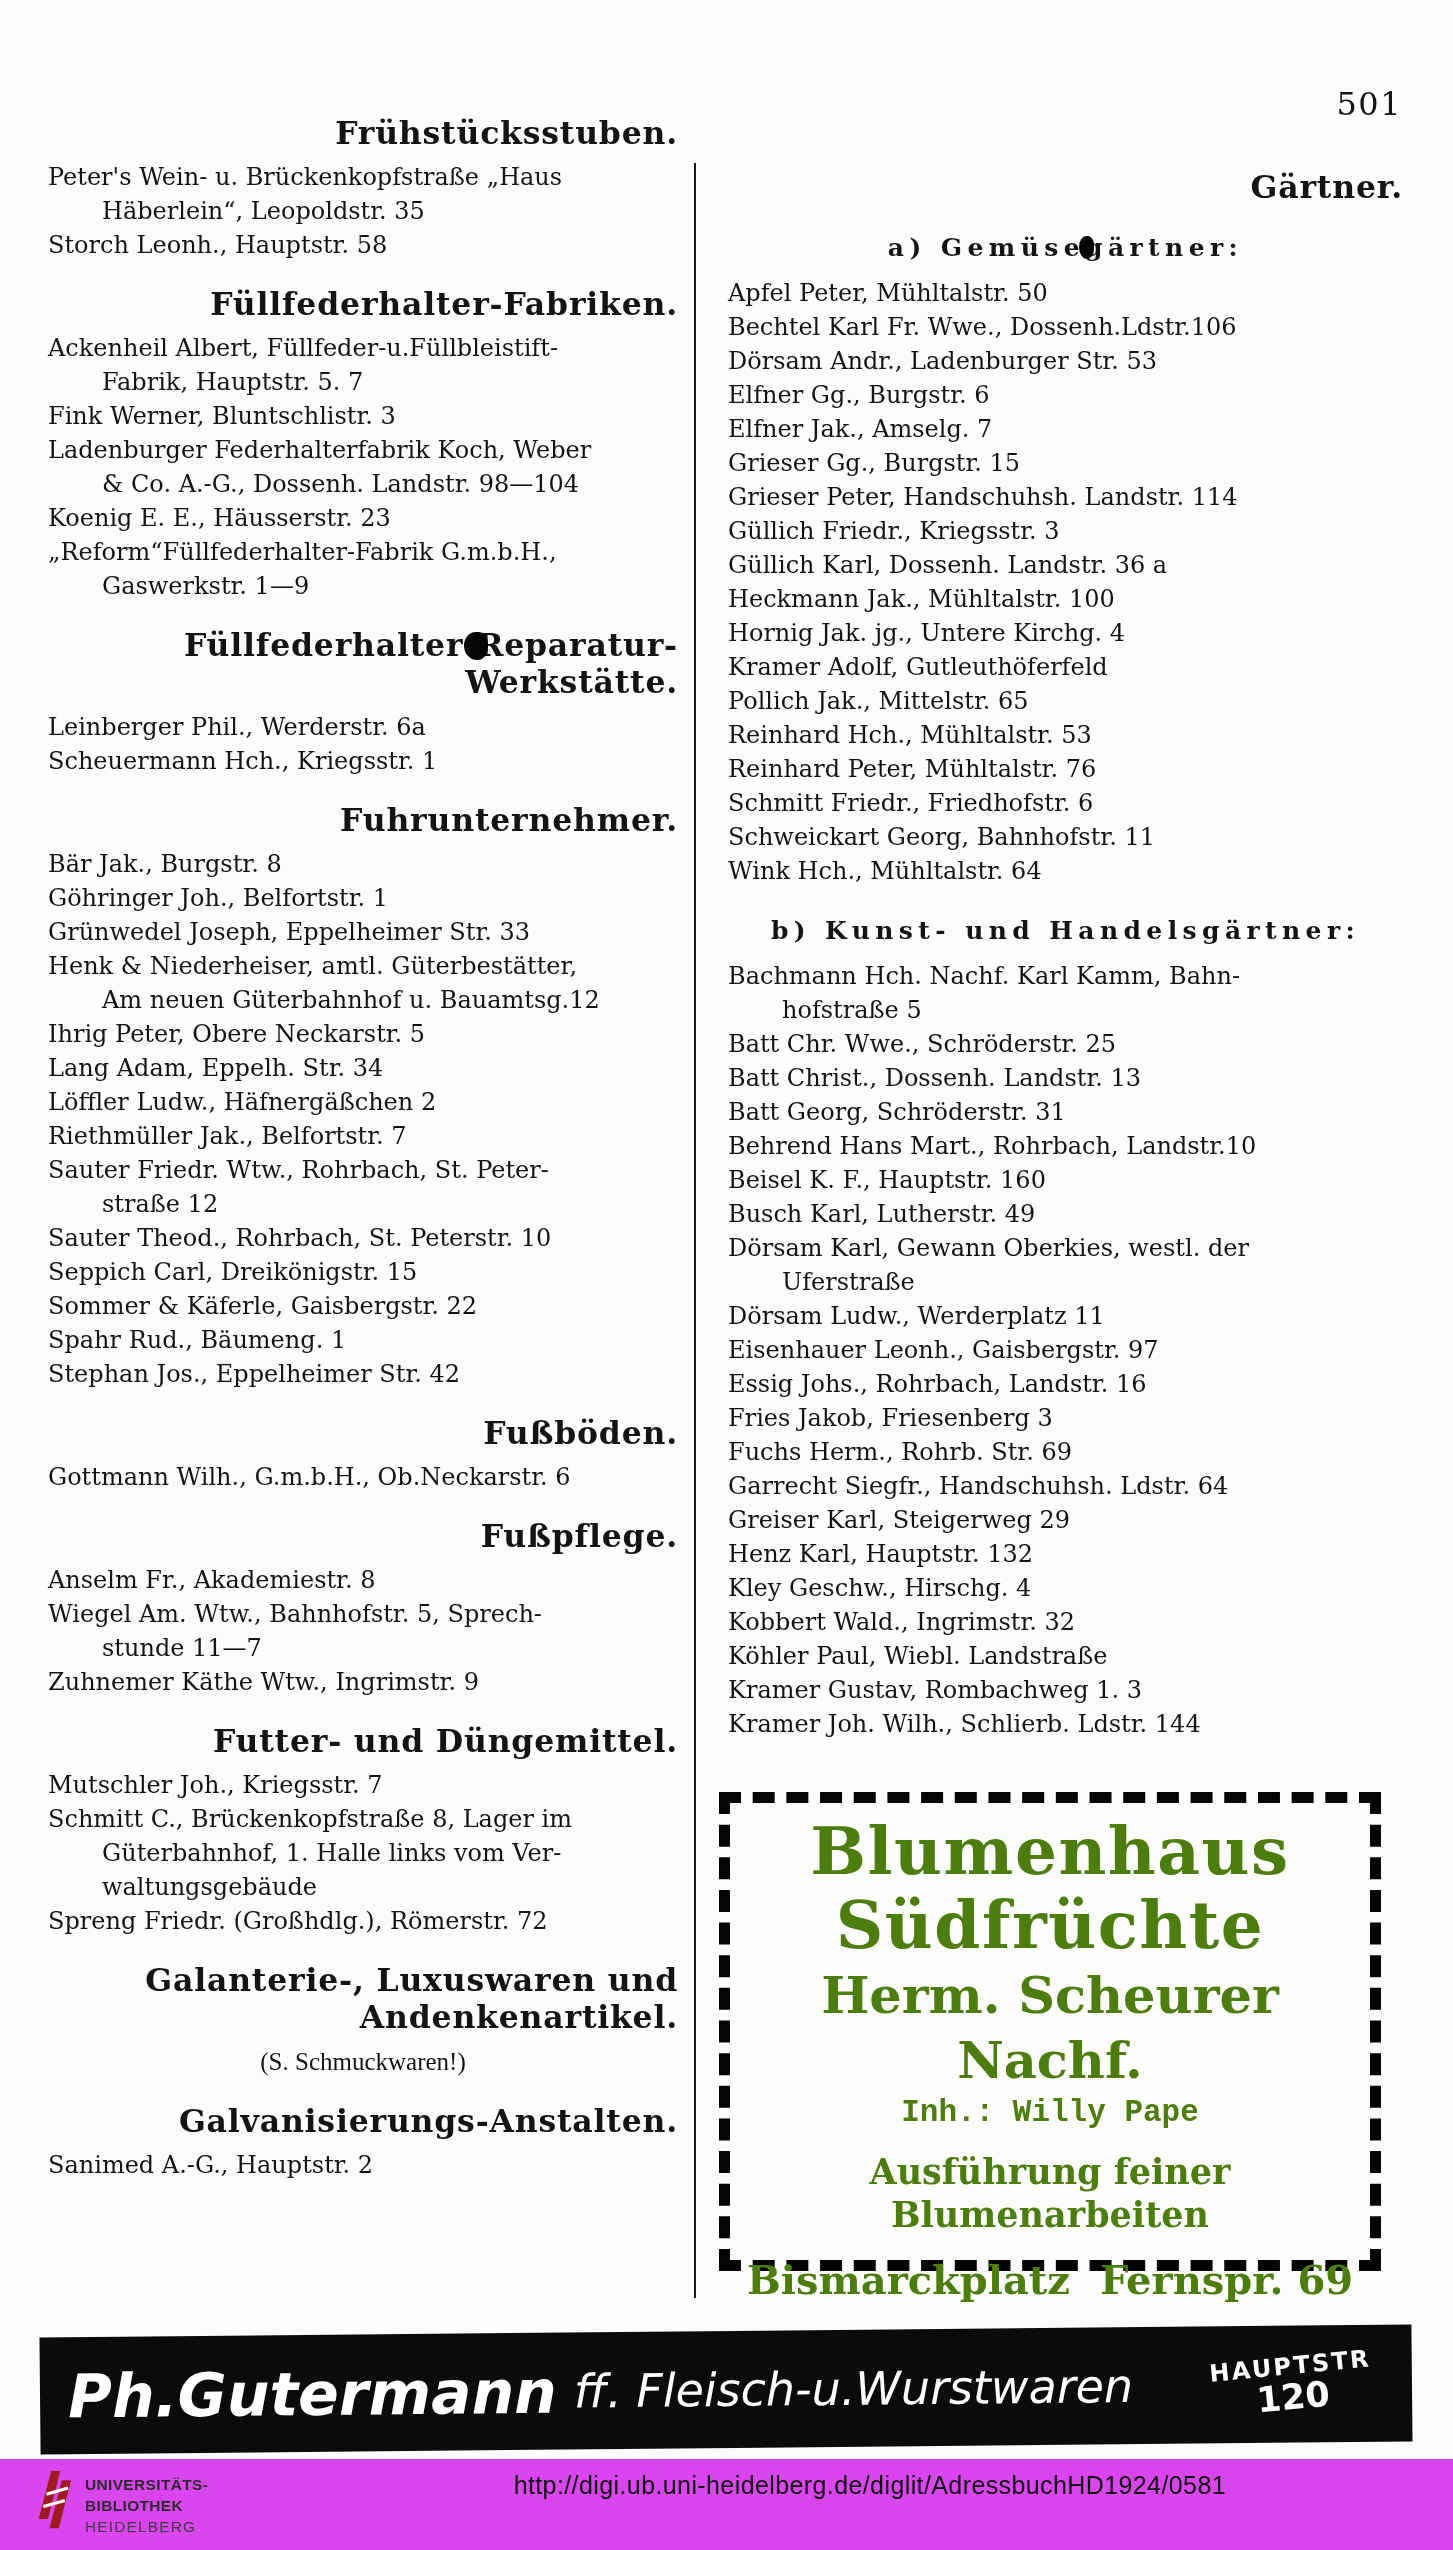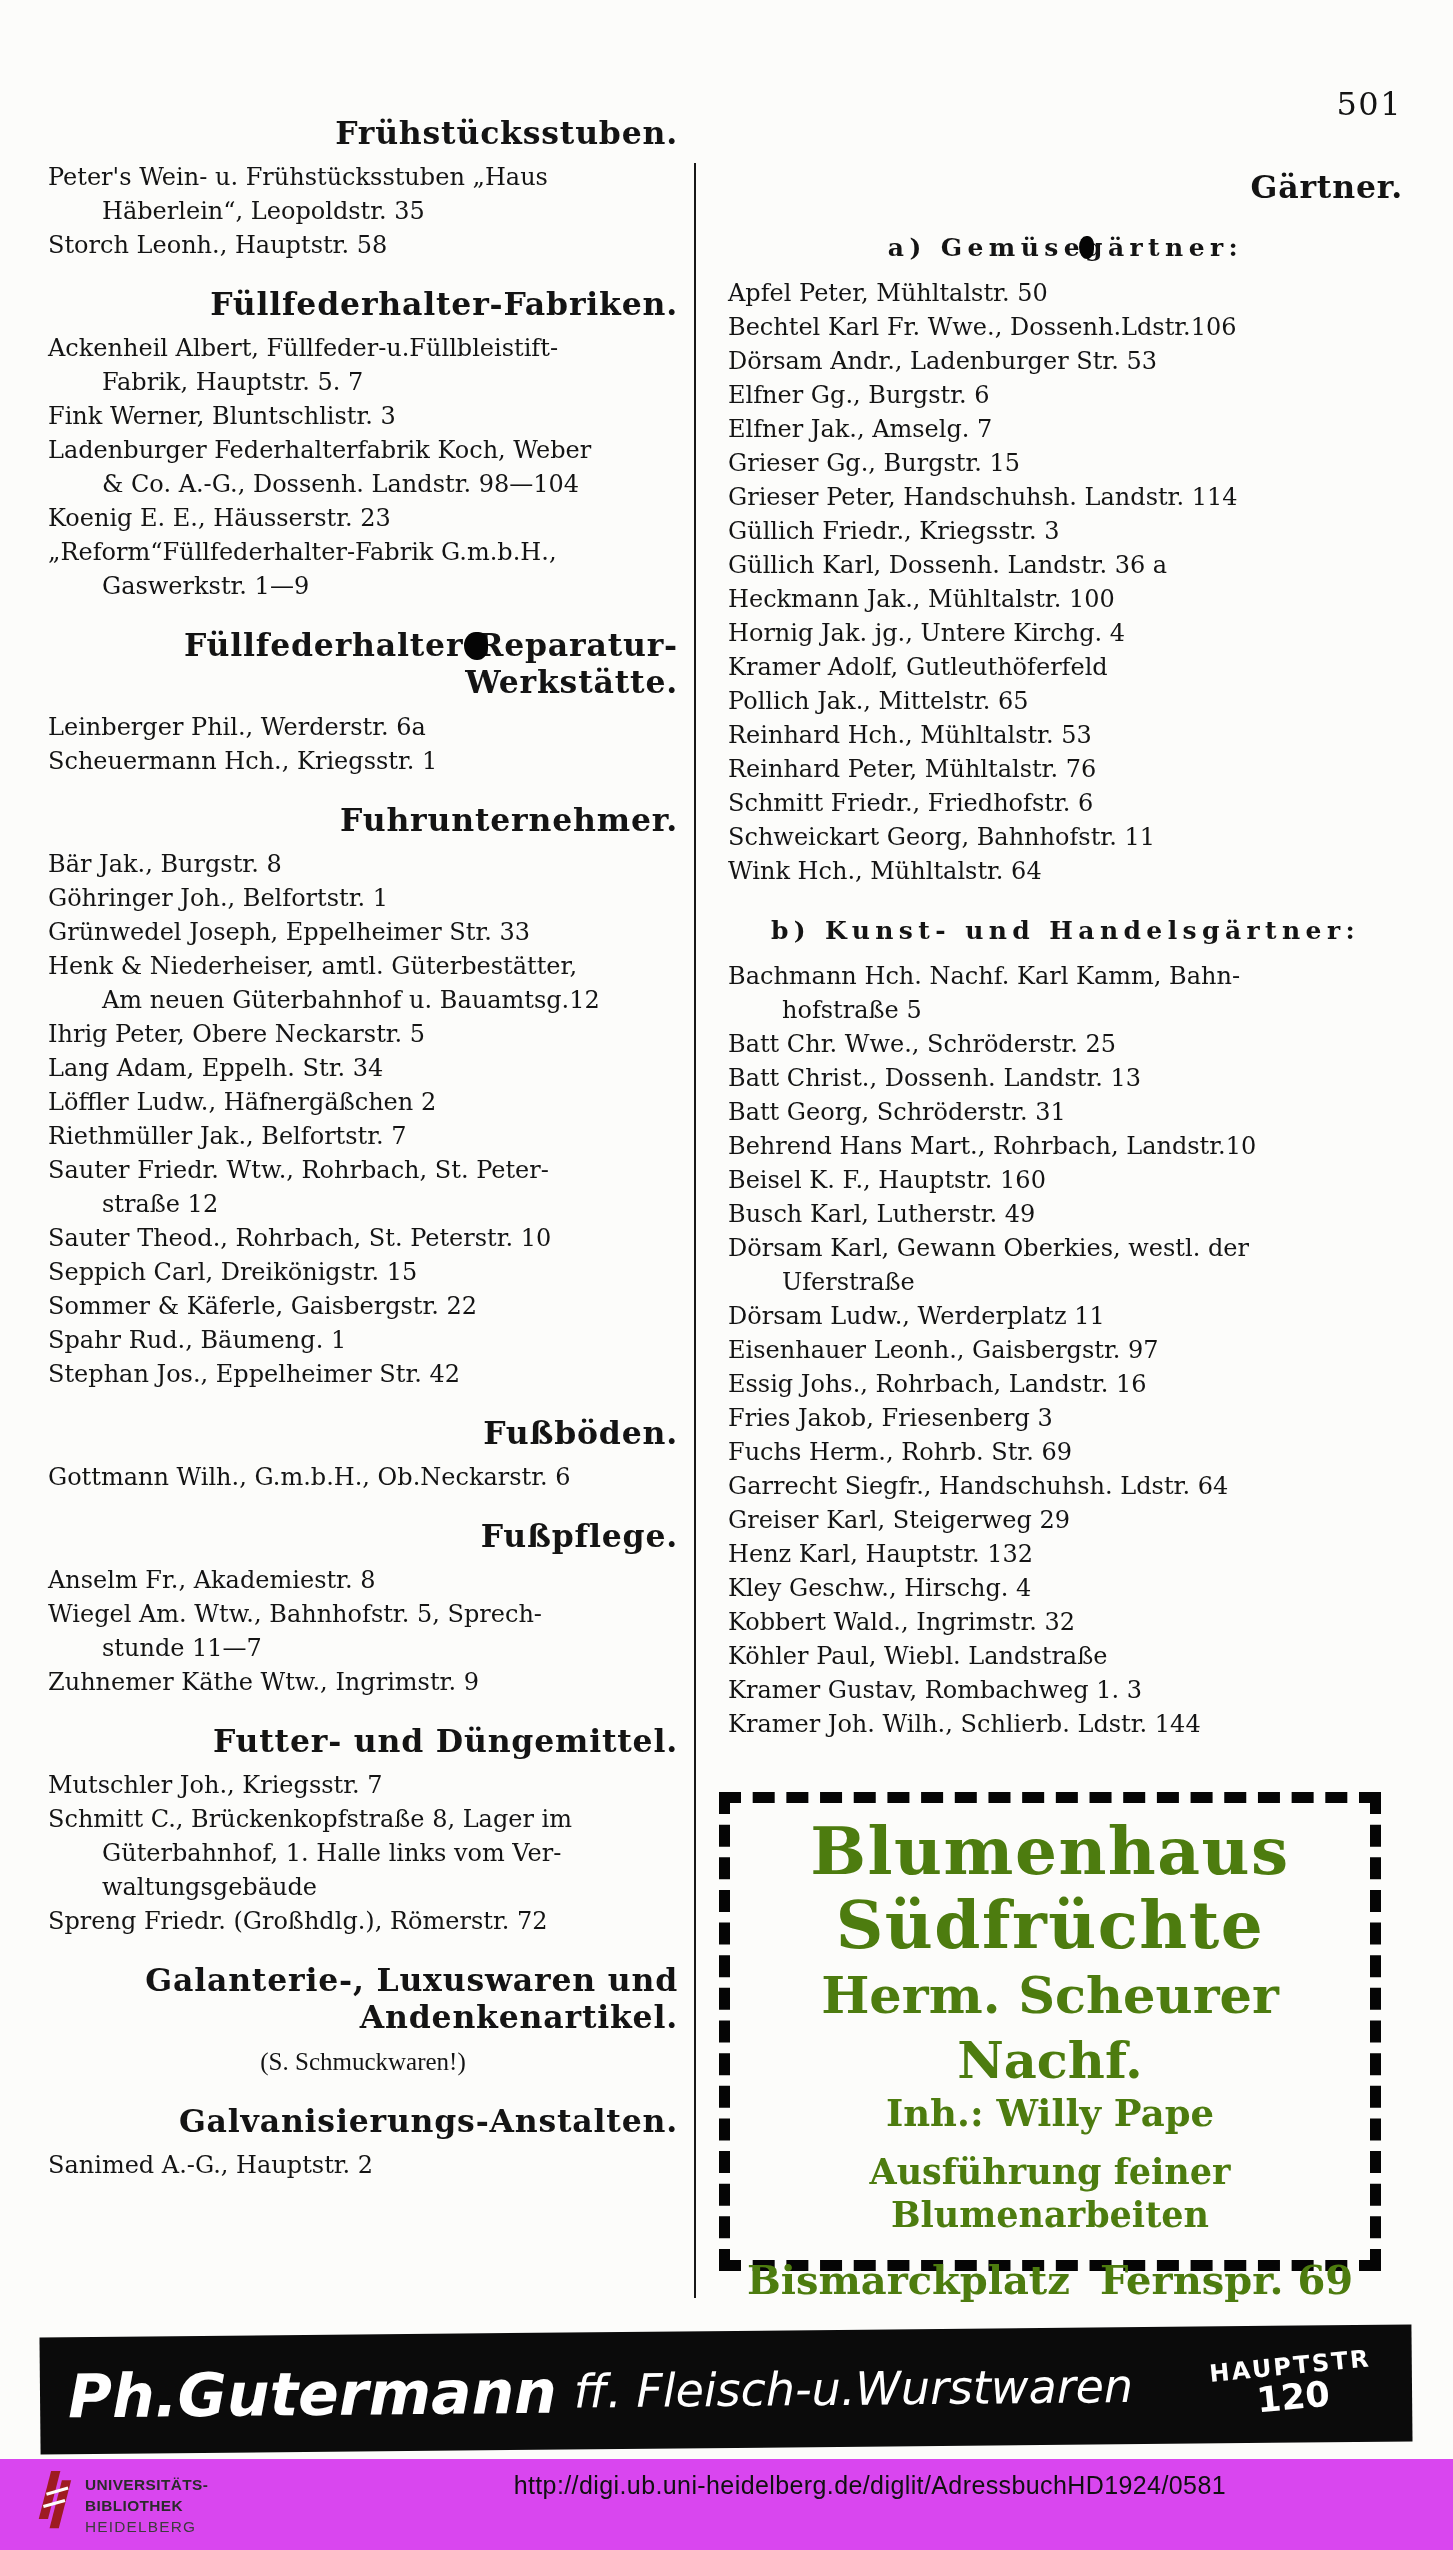--- a/index.html
+++ b/index.html
@@ -46,21 +46,21 @@
   .ink-blot.small { width:15.4px; height:23px; top:4.6px; }
 
   
   #ad {
     position:absolute; left:719px; top:1792px; width:662px; height:479px;
     border:11.5px dashed #050505; box-sizing:border-box;
     padding:10.8px 9.2px 0 9.2px; text-align:center; color:#4d7c0f;
   }
   .ad-big   { font-size:66px; line-height:74px; font-weight:bold; letter-spacing:1.5px; }
   .ad-name  { font-size:51px; line-height:65px; font-weight:bold; margin-top:1.5px; }
-  .ad-inh   { font-size:37px; line-height:40px; font-weight:bold; }
+  .ad-inh   { font-size:31px; line-height:40px; font-weight:bold;font-family:Liberation Mono, monospace; }
   .ad-ausf  { font-size:35px; line-height:43px; font-weight:bold; margin-top:17px; }
   .ad-last  {
     display:flex; justify-content:space-between; align-items:baseline;
     font-size:40px; font-weight:bold; margin-top:20px; padding:0 7.7px;
   }
 
   
   #banner {
     position:absolute; left:40px; top:2331px; width:1372px; height:117px;
     background:#0b0b0b; transform:rotate(-0.55deg);
@@ -94,21 +94,21 @@
 
   <div class="pagenum">501</div>
 
   <div class="divider"></div>
 
   <div class="col col-left" id="col-left">
       <div class="heading">
         <div>Frühstücksstuben.</div>
       </div>
       <div class="entry">
-        <div class="entry-line">Peter's Wein- u. Frühstücksstuben „Haus</div>
+        <div class="entry-line">Peter's Wein- u. Brückenkopfstraße „Haus</div>
         <div class="entry-line cont">Häberlein“, Leopoldstr. 35</div>
       </div>
       <div class="entry">
         <div class="entry-line">Storch Leonh., Hauptstr. 58</div>
       </div>
       <div class="heading">
         <div>Füllfederhalter-Fabriken.</div>
       </div>
       <div class="entry">
         <div class="entry-line">Ackenheil Albert, Füllfeder-u.Füllbleistift-</div>

